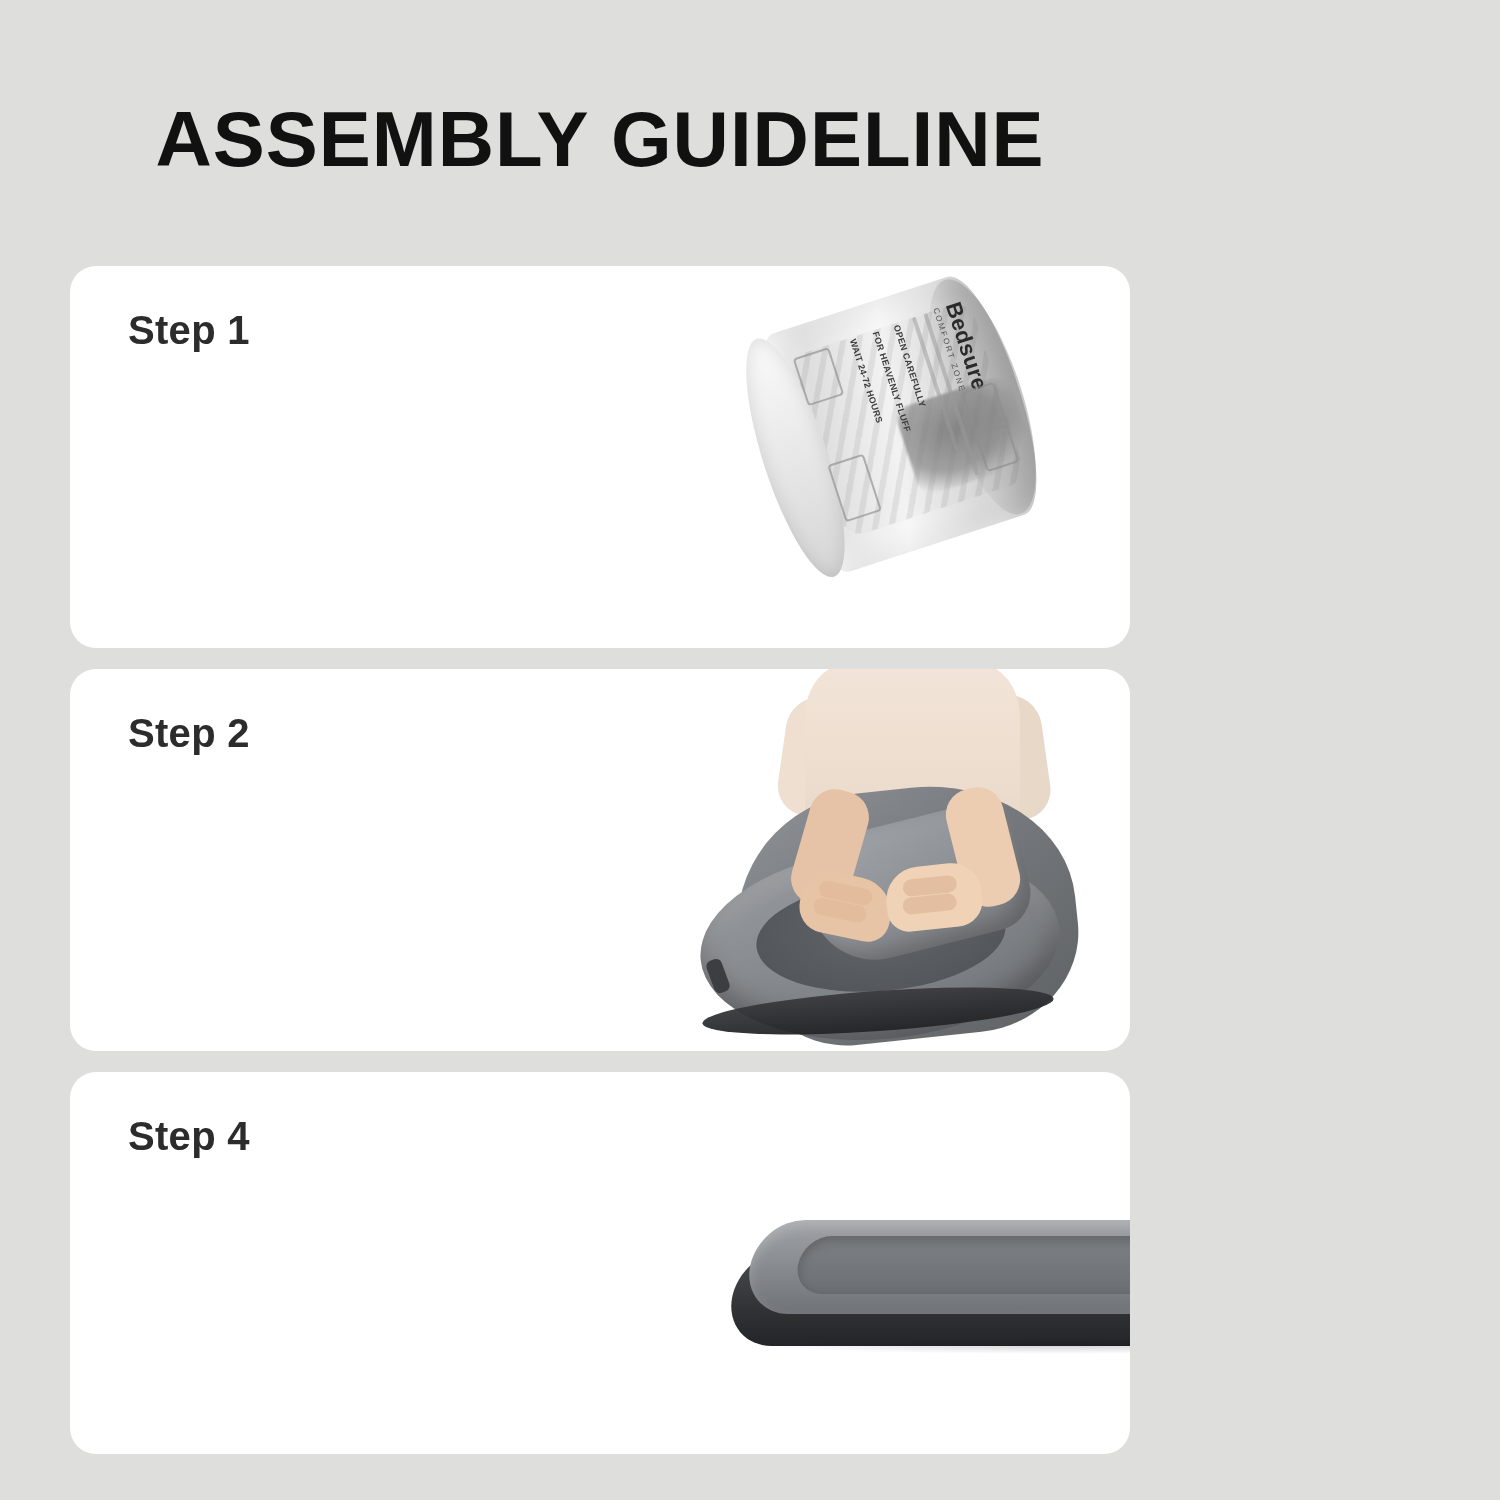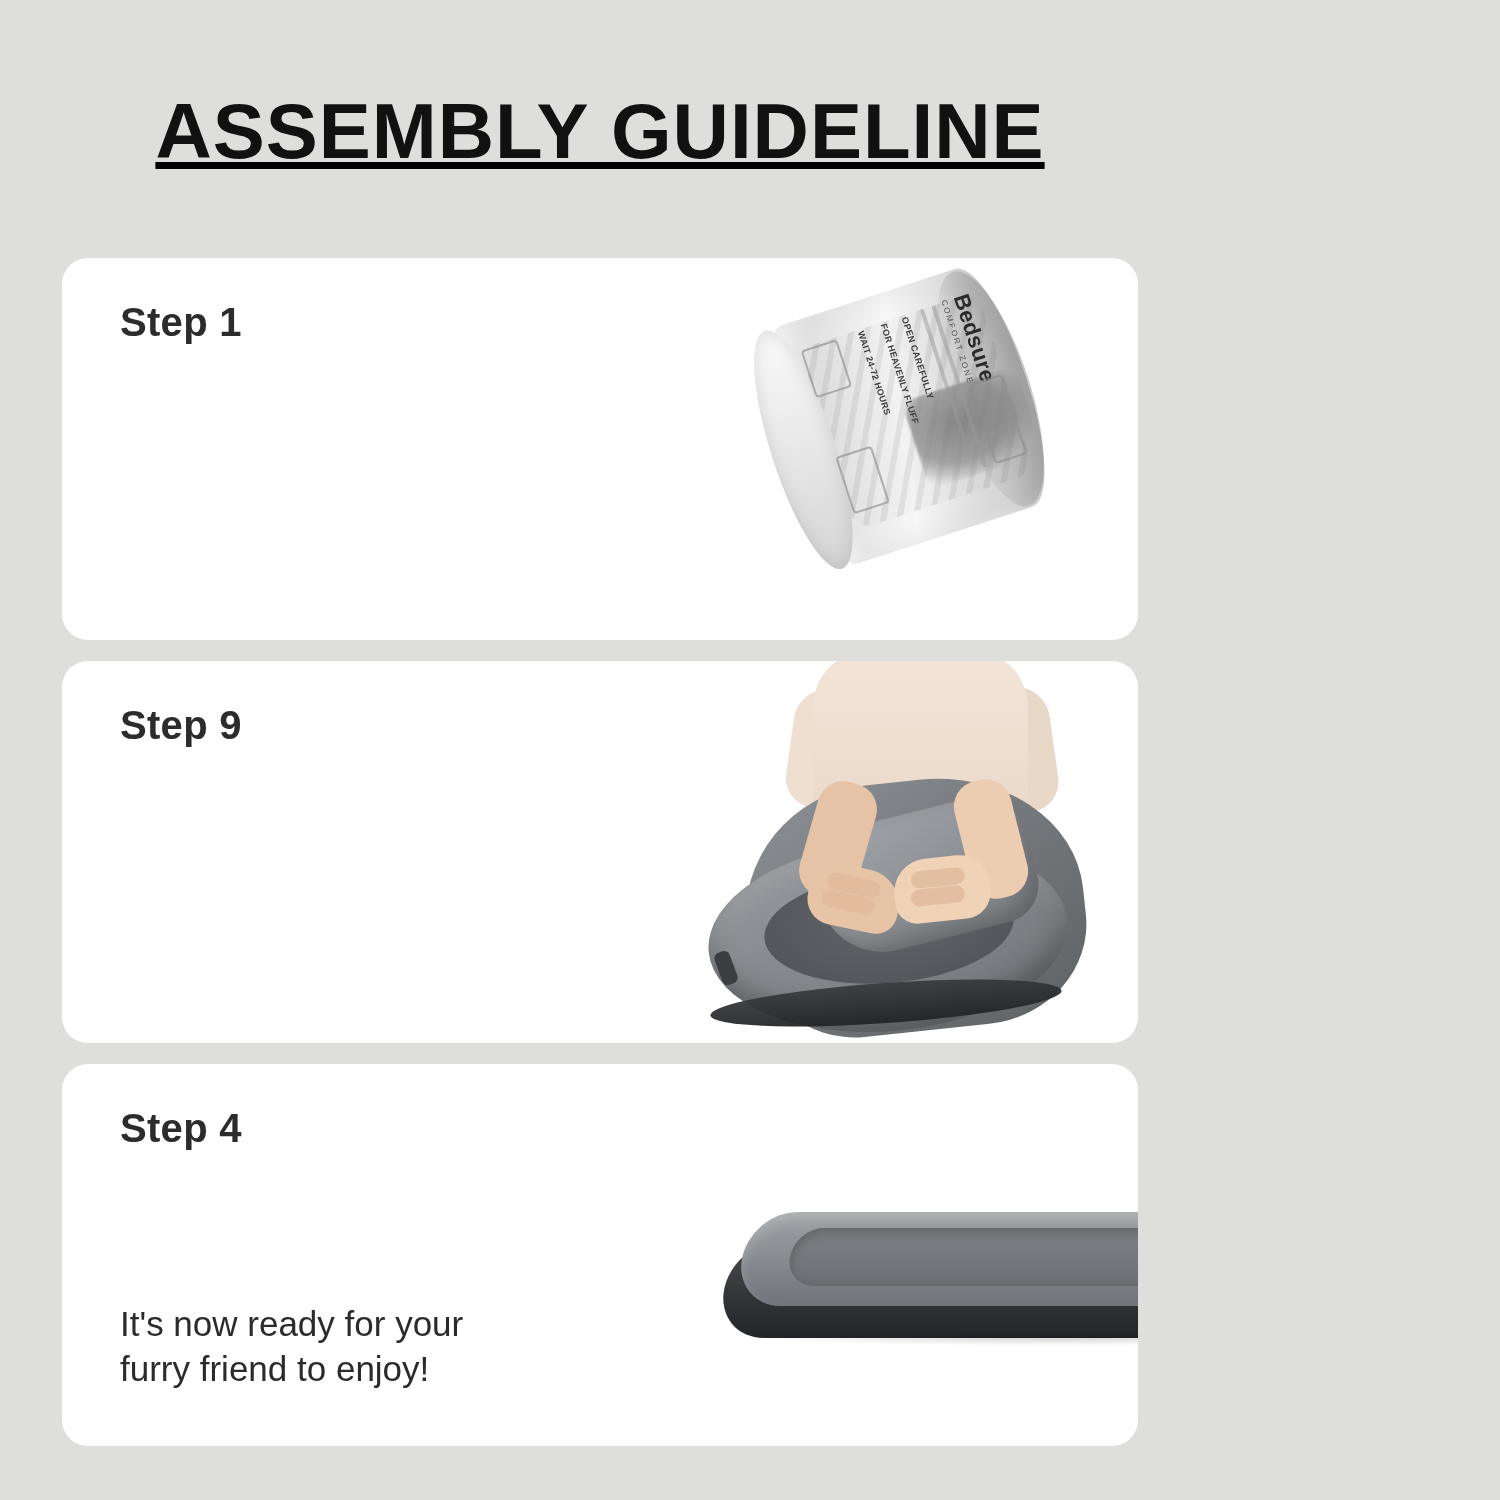--- a/index.html
+++ b/index.html
@@ -11,22 +11,21 @@
     height: 1500px;
     background: #dededd;
     font-family: "Liberation Sans", sans-serif;
     overflow: hidden;
   }
   .page {
     position: relative;
     width: 1200px;
     height: 1500px;
     box-sizing: border-box;
-    padding: 0;
-    text-decoration: underline;
+    padding: 8px;
   }
   .page-title {
     text-align: center;
     font-size: 78px;
     font-weight: 700;
     letter-spacing: 1px;
     color: #111111;
     margin: 0;
     padding-top: 92px;
     line-height: 1;
@@ -433,21 +432,21 @@
             <div class="labelline" style="left:6px; top:58px; width:140px;"></div>
             <div class="mini-txt" style="left:8px; top:74px;">OPEN CAREFULLY</div>
             <div class="mini-txt" style="left:8px; top:96px;">FOR HEAVENLY FLUFF</div>
             <div class="mini-txt" style="left:8px; top:120px;">WAIT 24-72 HOURS</div>
           </div>
         </div>
       </div>
     </div>
 
     <div class="card">
-      <div class="step-label">Step 9</div>
+      <div class="step-label">Step 2</div>
 
       <div class="art">
         <div class="s2">
           <div class="sleeve-l"></div>
           <div class="sleeve-r"></div>
           <div class="person-shirt"></div>
           <div class="jeans"></div>
 
           <div class="bed2-back"></div>
           <div class="bed2-rim"></div>
@@ -465,22 +464,20 @@
           <div class="hand-r">
             <div class="finger" style="left:18px; top:12px;"></div>
             <div class="finger" style="left:16px; top:30px;"></div>
           </div>
         </div>
       </div>
     </div>
 
     <div class="card">
       <div class="step-label">Step 4</div>
-      <div class="step-text">It's now ready for your
-furry friend to enjoy!</div>
 
       <div class="s3">
         <div class="bed3">
           <div class="bed3-base"></div>
           <div class="bed3-top"></div>
           <div class="bed3-inner"></div>
           <div class="bed3-tag">
             <span>Bedsure</span>
           </div>
           <div class="bed3-shadow"></div>

